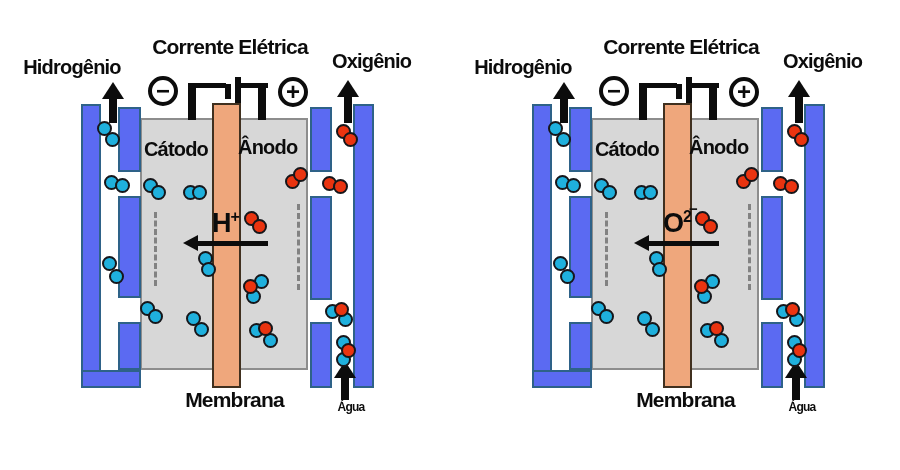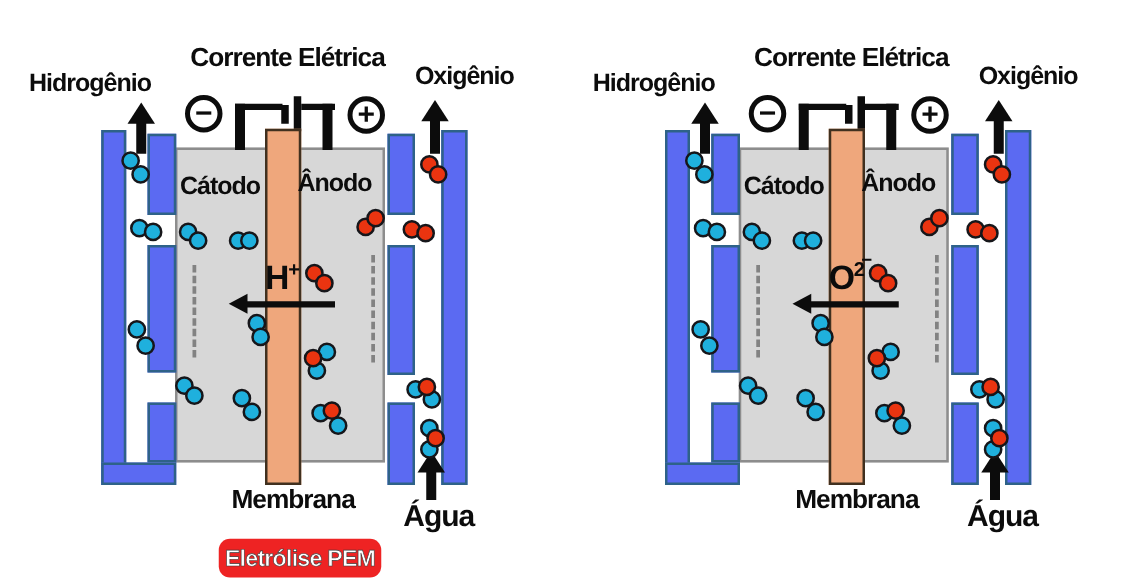--- a/index.html
+++ b/index.html
@@ -7,21 +7,21 @@
           font-family:"Liberation Sans","DejaVu Sans",sans-serif;}
   .diagram{position:absolute;top:0;width:449px;height:470px;}
   #d1{left:0;} #d2{left:451px;}
   .txt{position:absolute;font-weight:800;color:#0c0c0c;letter-spacing:-0.8px;white-space:nowrap;z-index:40;}
   .lbl-current{left:140px;top:35px;width:180px;text-align:center;font-size:21px;}
   .lbl-h2{left:12px;top:56px;width:120px;text-align:center;font-size:20px;}
   .lbl-o2{left:314px;top:50px;width:115px;text-align:center;font-size:20px;}
   .lbl-cat{left:136px;top:138px;width:80px;text-align:center;font-size:20px;z-index:24;}
   .lbl-an{left:238px;top:136px;width:80px;text-align:left;font-size:20px;z-index:24;}
   .lbl-mem{left:162px;top:388px;width:145px;text-align:center;font-size:21px;}
-  .lbl-agua{left:312px;top:400px;width:78px;text-align:center;font-size:24px;}
+  .lbl-agua{left:312px;top:400px;width:78px;text-align:center;font-size:12px;}
 
   .terminal{position:absolute;width:30px;height:30px;border:4px solid #0c0c0c;border-radius:50%;
             background:#fff;display:flex;align-items:center;justify-content:center;
             font-size:24px;font-weight:700;line-height:1;color:#0c0c0c;z-index:35;box-sizing:border-box;}
   .term-minus{left:148px;top:76px;}
   .term-plus{left:278px;top:77px;}
 
   .wire{position:absolute;background:#0c0c0c;z-index:15;}
   .wire-l-h{left:188px;top:83px;width:38px;height:5px;}
   .wire-l-v{left:188px;top:83px;width:8px;height:37px;}
@@ -125,21 +125,20 @@
     <div class="arr-head-up aq-head"></div>
     <div class="arr-shaft aq-shaft"></div>
 
     <div class="ion"><span>H</span><sup>+</sup><sup class="s2"></sup></div>
     <div class="ion-shaft"></div>
     <div class="ion-head"></div>
 
     <div class="txt lbl-mem">Membrana</div>
     <div class="txt lbl-agua">Água</div>
 
-    <div class="badge">Eletrólise PEM</div>
 
     <div class="mol-layer">
         <div class="dot dot-h" style="left: 96.5px; top: 120.5px;"></div>
         <div class="dot dot-h" style="left: 104.5px; top: 131.5px;"></div>
         <div class="dot dot-h" style="left: 101.5px; top: 255.5px;"></div>
         <div class="dot dot-h" style="left: 108.5px; top: 268.5px;"></div>
         <div class="dot dot-h" style="left: 103.5px; top: 174.5px;"></div>
         <div class="dot dot-h" style="left: 114.5px; top: 177.5px;"></div>
         <div class="dot dot-h" style="left: 142.5px; top: 177.5px;"></div>
         <div class="dot dot-h" style="left: 150.5px; top: 184.5px;"></div>

